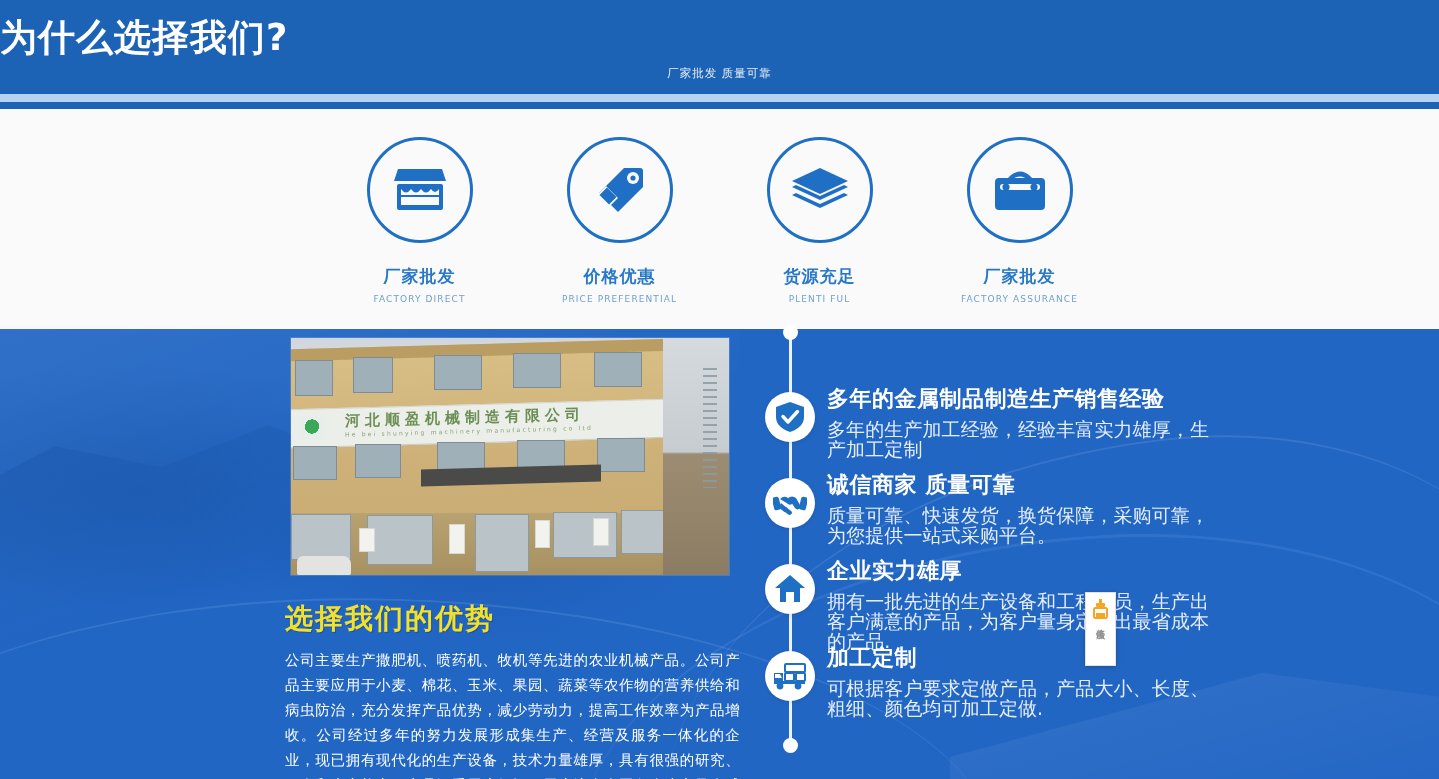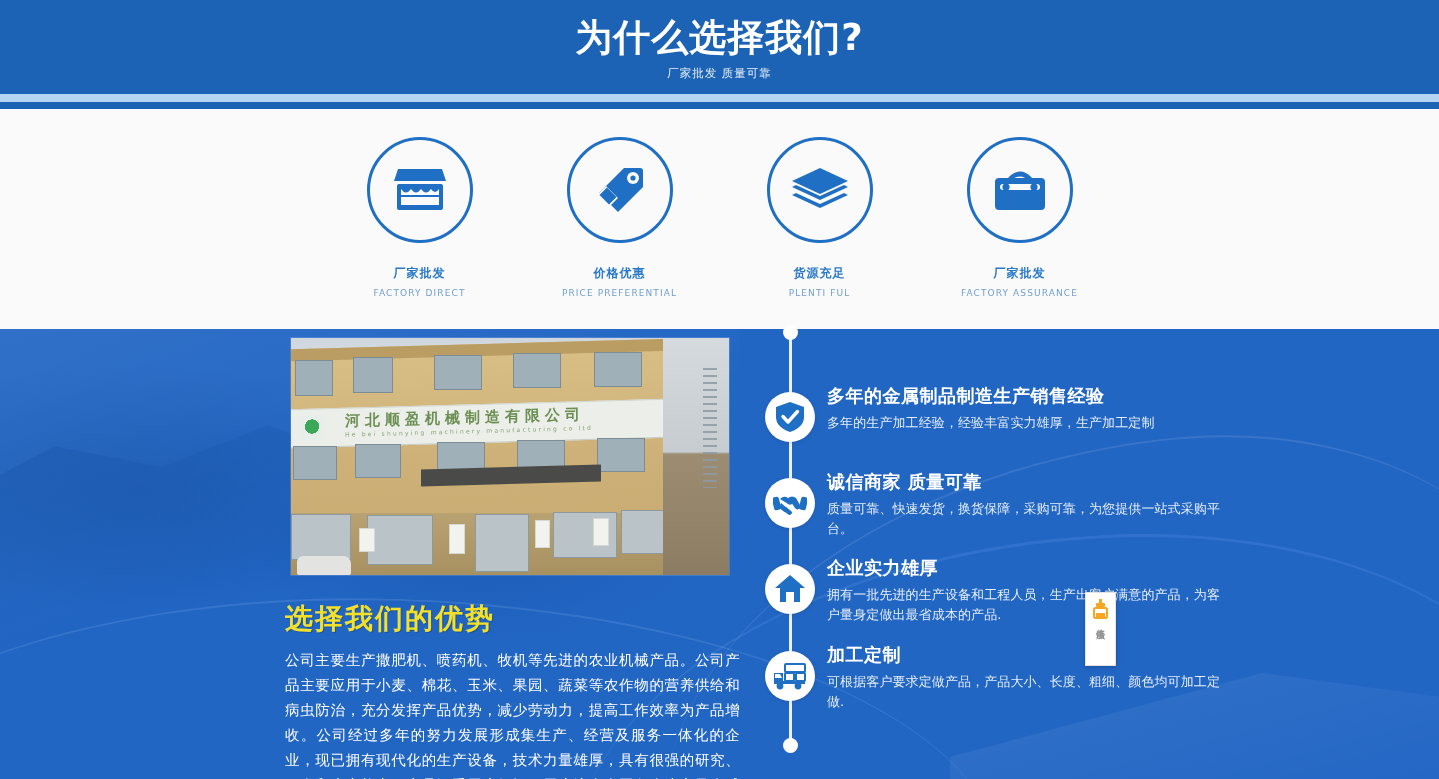--- a/index.html
+++ b/index.html
@@ -11,21 +11,21 @@
   }
   .page{position:relative;width:1439px;height:779px;overflow:hidden;}
 
   
   .header{
     position:absolute;left:0;top:0;width:1439px;height:94px;
     background:#1d63b5;
   }
   .header-title{
     position:absolute;left:0;top:14px;width:1439px;
-    text-align:center;
+    text-align:left;
     color:#ffffff;
     font-size:37px;
     font-weight:bold;
     letter-spacing:1px;
     line-height:48px;
   }
   .header-sub{
     position:absolute;left:0;top:66px;width:1439px;
     text-align:center;
     color:#e9f0fa;
@@ -59,21 +59,21 @@
     width:106px;height:106px;border-radius:50%;
     border:3px solid #1f6fc4;
     background:#fafafa;
     display:flex;align-items:center;justify-content:center;
     box-sizing:border-box;
   }
   .feature-circle svg{display:block;}
   .feature-label{
     margin-top:22px;
     color:#2878c8;
-    font-size:12px;
+    font-size:17px;
     font-weight:bold;
     letter-spacing:1px;
     white-space:nowrap;
   }
   .feature-en{
     margin-top:6px;
     color:#6f9ed2;
     font-size:9px;
     letter-spacing:1.1px;
     white-space:nowrap;
@@ -217,25 +217,25 @@
   .tl-dot.bottom{top:738px;}
 
   .tl-item{position:absolute;left:765px;}
   .tl-badge{
     position:absolute;left:0;top:0;width:50px;height:50px;border-radius:50%;
     background:#ffffff;display:flex;align-items:center;justify-content:center;
     box-shadow:0 1px 4px rgba(0,0,0,.12);
   }
   .tl-body{position:absolute;left:62px;top:-8px;width:400px;}
   .tl-title{
-    color:#ffffff;font-size:18px;font-weight:bold;letter-spacing:.5px;
+    color:#ffffff;font-size:22px;font-weight:bold;letter-spacing:.5px;
     margin:0 0 5px 0;white-space:nowrap;
   }
   .tl-desc{
-    color:#e6eefb;font-size:13px;line-height:20px;letter-spacing:.1px;
+    color:#e6eefb;font-size:19px;line-height:20px;letter-spacing:.1px;
   }
 
   
   .deco-btn{
     position:absolute;left:1085px;top:592px;width:31px;height:74px;
     background:#ffffff;border:1px solid #e2e2e2;
     box-shadow:0 1px 5px rgba(0,0,0,.22);
     display:flex;flex-direction:column;align-items:center;
     padding-top:6px;box-sizing:border-box;
   }

